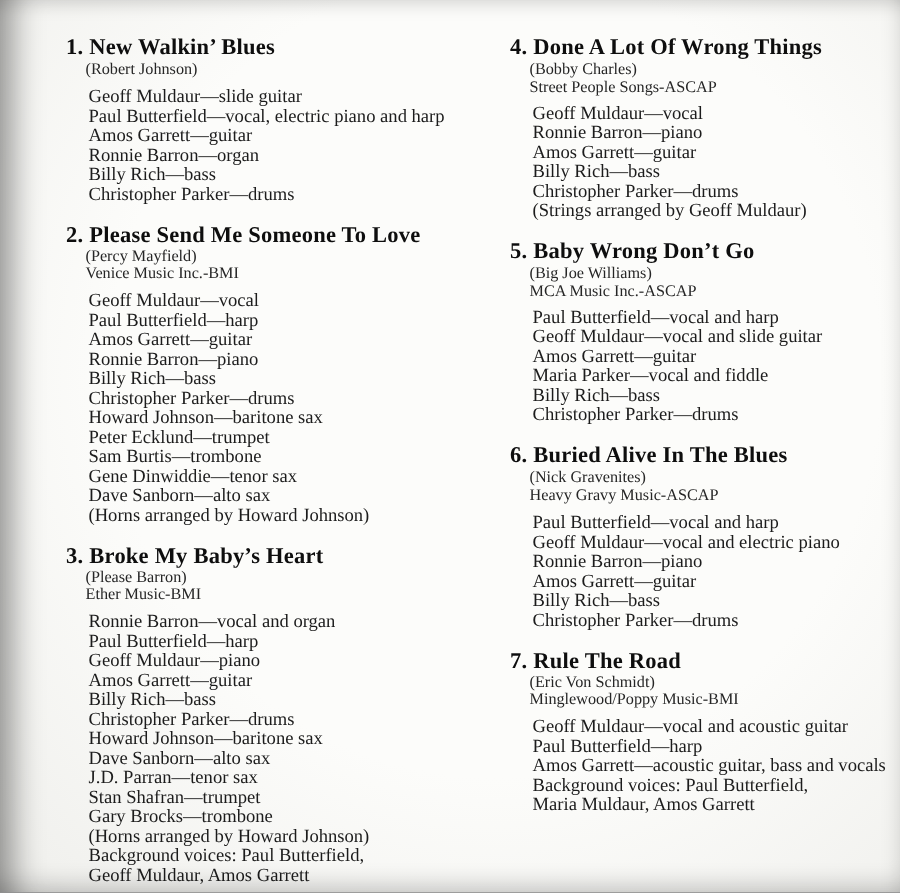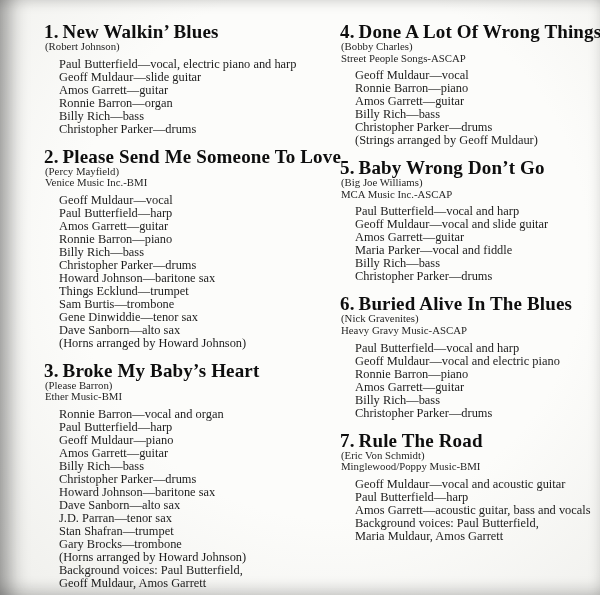--- a/index.html
+++ b/index.html
@@ -23,30 +23,30 @@
       inset 0 -16px 14px -10px rgba(0,0,0,0.17),
       inset 0 13px 12px -10px rgba(0,0,0,0.13),
       inset -12px 0 12px -10px rgba(0,0,0,0.10);
   }
   .col { position: absolute; top: 23px; }
   .col-left  { left: 44px;  width: 258px; }
   .col-right { left: 340px; width: 264px; }
   .track { margin-bottom: 12px; }
   .heading {
     margin: 0;
-    font-size: 19px;
+    font-size: 15px;
     line-height: 18px;
     font-weight: bold;
     color: #0e0e0e;
     white-space: nowrap;
     letter-spacing: 0.15px;
   }
   .num { margin-right: 4px; }
   .writer, .publisher {
-    margin-left: 1px;
+    margin-left: 13px;
     font-size: 10.8px;
     line-height: 11.6px;
     color: #262626;
     white-space: nowrap;
   }
   .credits {
     margin: 5px 0 0 15px;
     font-size: 12.4px;
     line-height: 13px;
   }
@@ -57,22 +57,22 @@
 
 <div class="page" style="color: rgb(28, 28, 28);">
   <div class="col col-left" id="col-left">
   <section class="track">
     <h2 class="heading">
       <span class="num">1.</span><span class="title">New Walkin’ Blues</span>
     </h2>
     <div class="writer">(Robert Johnson)</div>
 
     <div class="credits">
+          <div class="credit-line">Geoff Muldaur—slide guitar</div>
           <div class="credit-line">Paul Butterfield—vocal, electric piano and harp</div>
-          <div class="credit-line">Geoff Muldaur—slide guitar</div>
           <div class="credit-line">Amos Garrett—guitar</div>
           <div class="credit-line">Ronnie Barron—organ</div>
           <div class="credit-line">Billy Rich—bass</div>
           <div class="credit-line">Christopher Parker—drums</div>
         </div>
   </section>
 
   <section class="track">
     <h2 class="heading">
       <span class="num">2.</span><span class="title">Please Send Me Someone To Love</span>
@@ -80,21 +80,21 @@
     <div class="writer">(Percy Mayfield)</div>
     <div class="publisher">Venice Music Inc.-BMI</div>
     <div class="credits">
           <div class="credit-line">Geoff Muldaur—vocal</div>
           <div class="credit-line">Paul Butterfield—harp</div>
           <div class="credit-line">Amos Garrett—guitar</div>
           <div class="credit-line">Ronnie Barron—piano</div>
           <div class="credit-line">Billy Rich—bass</div>
           <div class="credit-line">Christopher Parker—drums</div>
           <div class="credit-line">Howard Johnson—baritone sax</div>
-          <div class="credit-line">Things Ecklund—trumpet</div>
+          <div class="credit-line">Peter Ecklund—trumpet</div>
           <div class="credit-line">Sam Burtis—trombone</div>
           <div class="credit-line">Gene Dinwiddie—tenor sax</div>
           <div class="credit-line">Dave Sanborn—alto sax</div>
           <div class="credit-line">(Horns arranged by Howard Johnson)</div>
         </div>
   </section>
 
   <section class="track">
     <h2 class="heading">
       <span class="num">3.</span><span class="title">Broke My Baby’s Heart</span>

